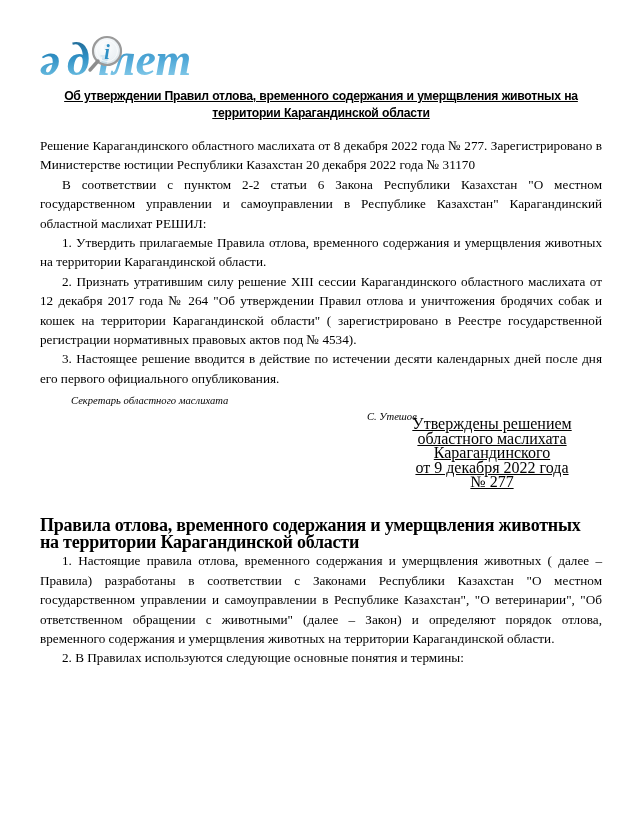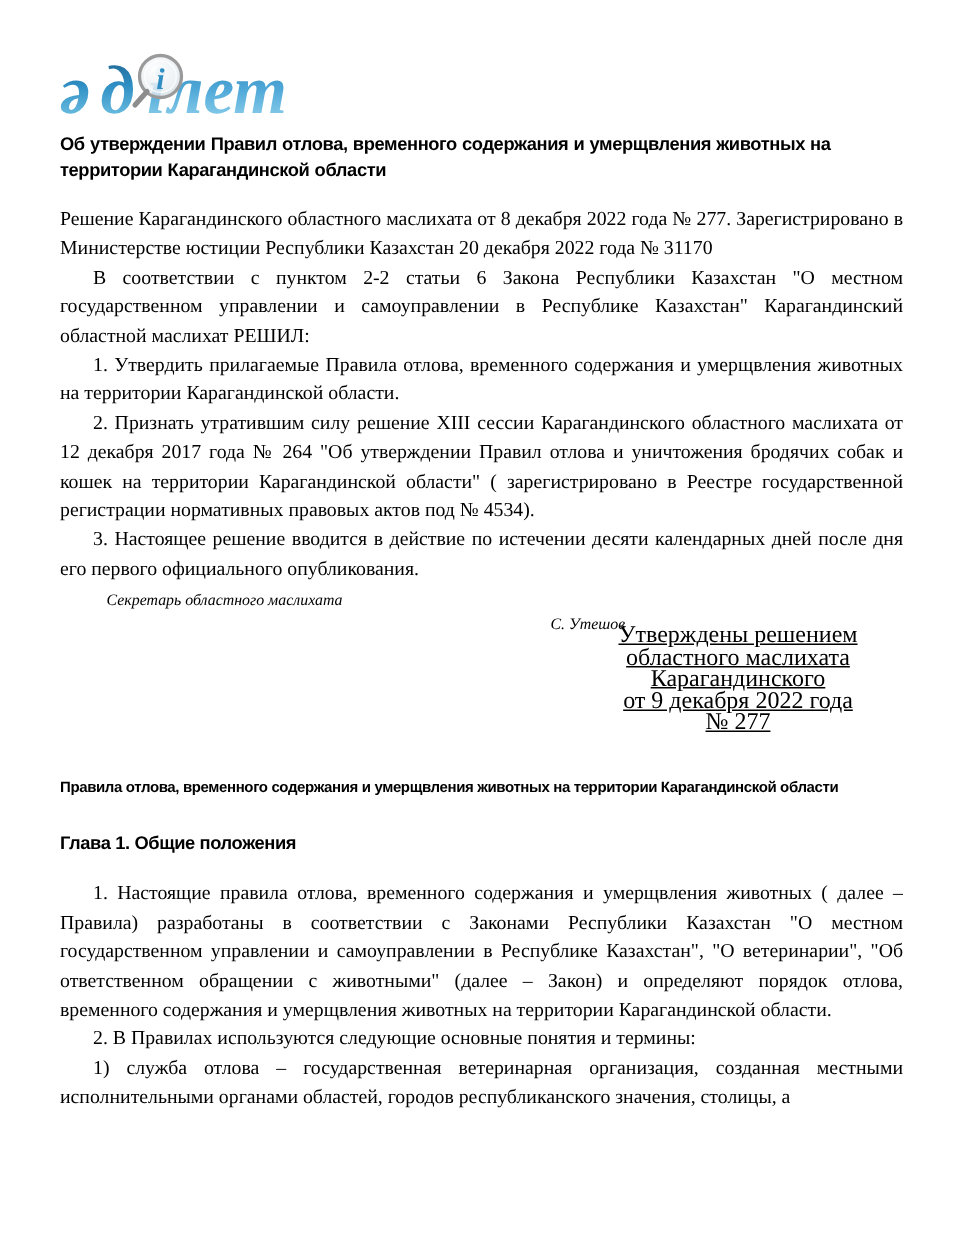--- a/index.html
+++ b/index.html
@@ -40,22 +40,23 @@
     width: 562px;
   }
 
   .doc-title {
     font-family: "Liberation Sans", "DejaVu Sans", sans-serif;
     font-weight: bold;
     font-size: 12.2px;
     line-height: 17px;
     letter-spacing: -0.25px;
     margin: 0 0 14px 0;
-    text-align: left;
+    text-align: center;
     word-spacing: 0.3px;
+    text-decoration: underline;
   }
 
   p.body-par {
     margin: 0;
     font-size: 13.2px;
     line-height: 19.4px;
     text-align: justify;
     text-justify: inter-word;
     hyphens: none;
   }
@@ -91,23 +92,23 @@
     width: 200px;
     text-align: center;
     font-size: 16px;
     line-height: 14.4px;
     text-decoration: underline;
   }
   .approval div { white-space: nowrap; }
 
   
   .rules-title {
-    font-family: Liberation Sans, sans-serif;
+    font-family: Liberation Serif, serif;
     font-weight: bold;
-    font-size: 10px;
+    font-size: 18px;
     line-height: 17px;
     letter-spacing: -0.25px;
     margin: 0;
     padding-top: 28px;
   }
   .chapter-title {
     font-family: "Liberation Sans", "DejaVu Sans", sans-serif;
     font-weight: bold;
     font-size: 12.2px;
     line-height: 17px;
@@ -181,22 +182,20 @@
     <div class="approval">
       <div>Утверждены решением</div>
       <div>областного маслихата</div>
       <div>Карагандинского</div>
       <div>от 9 декабря 2022 года</div>
       <div>№ 277</div>
     </div>
 
     <h2 class="rules-title">Правила отлова, временного содержания и умерщвления животных на территории Карагандинской области</h2>
 
-    <h3 class="chapter-title">Глава 1. Общие положения</h3>
 
     <p class="body-par indent">1. Настоящие правила отлова, временного содержания и умерщвления животных ( далее – Правила) разработаны в соответствии с Законами Республики Казахстан "О местном государственном управлении и самоуправлении в Республике Казахстан", "О ветеринарии", "Об ответственном обращении с животными" (далее – Закон) и определяют порядок отлова, временного содержания и умерщвления животных на территории Карагандинской области.</p>
 
     <p class="body-par indent">2. В Правилах используются следующие основные понятия и термины:</p>
 
-    <p class="body-par indent">1) служба отлова – государственная ветеринарная организация, созданная местными исполнительными органами областей, городов республиканского значения, столицы, а</p>
 
   </div>
 </div>
 
 </body></html>

